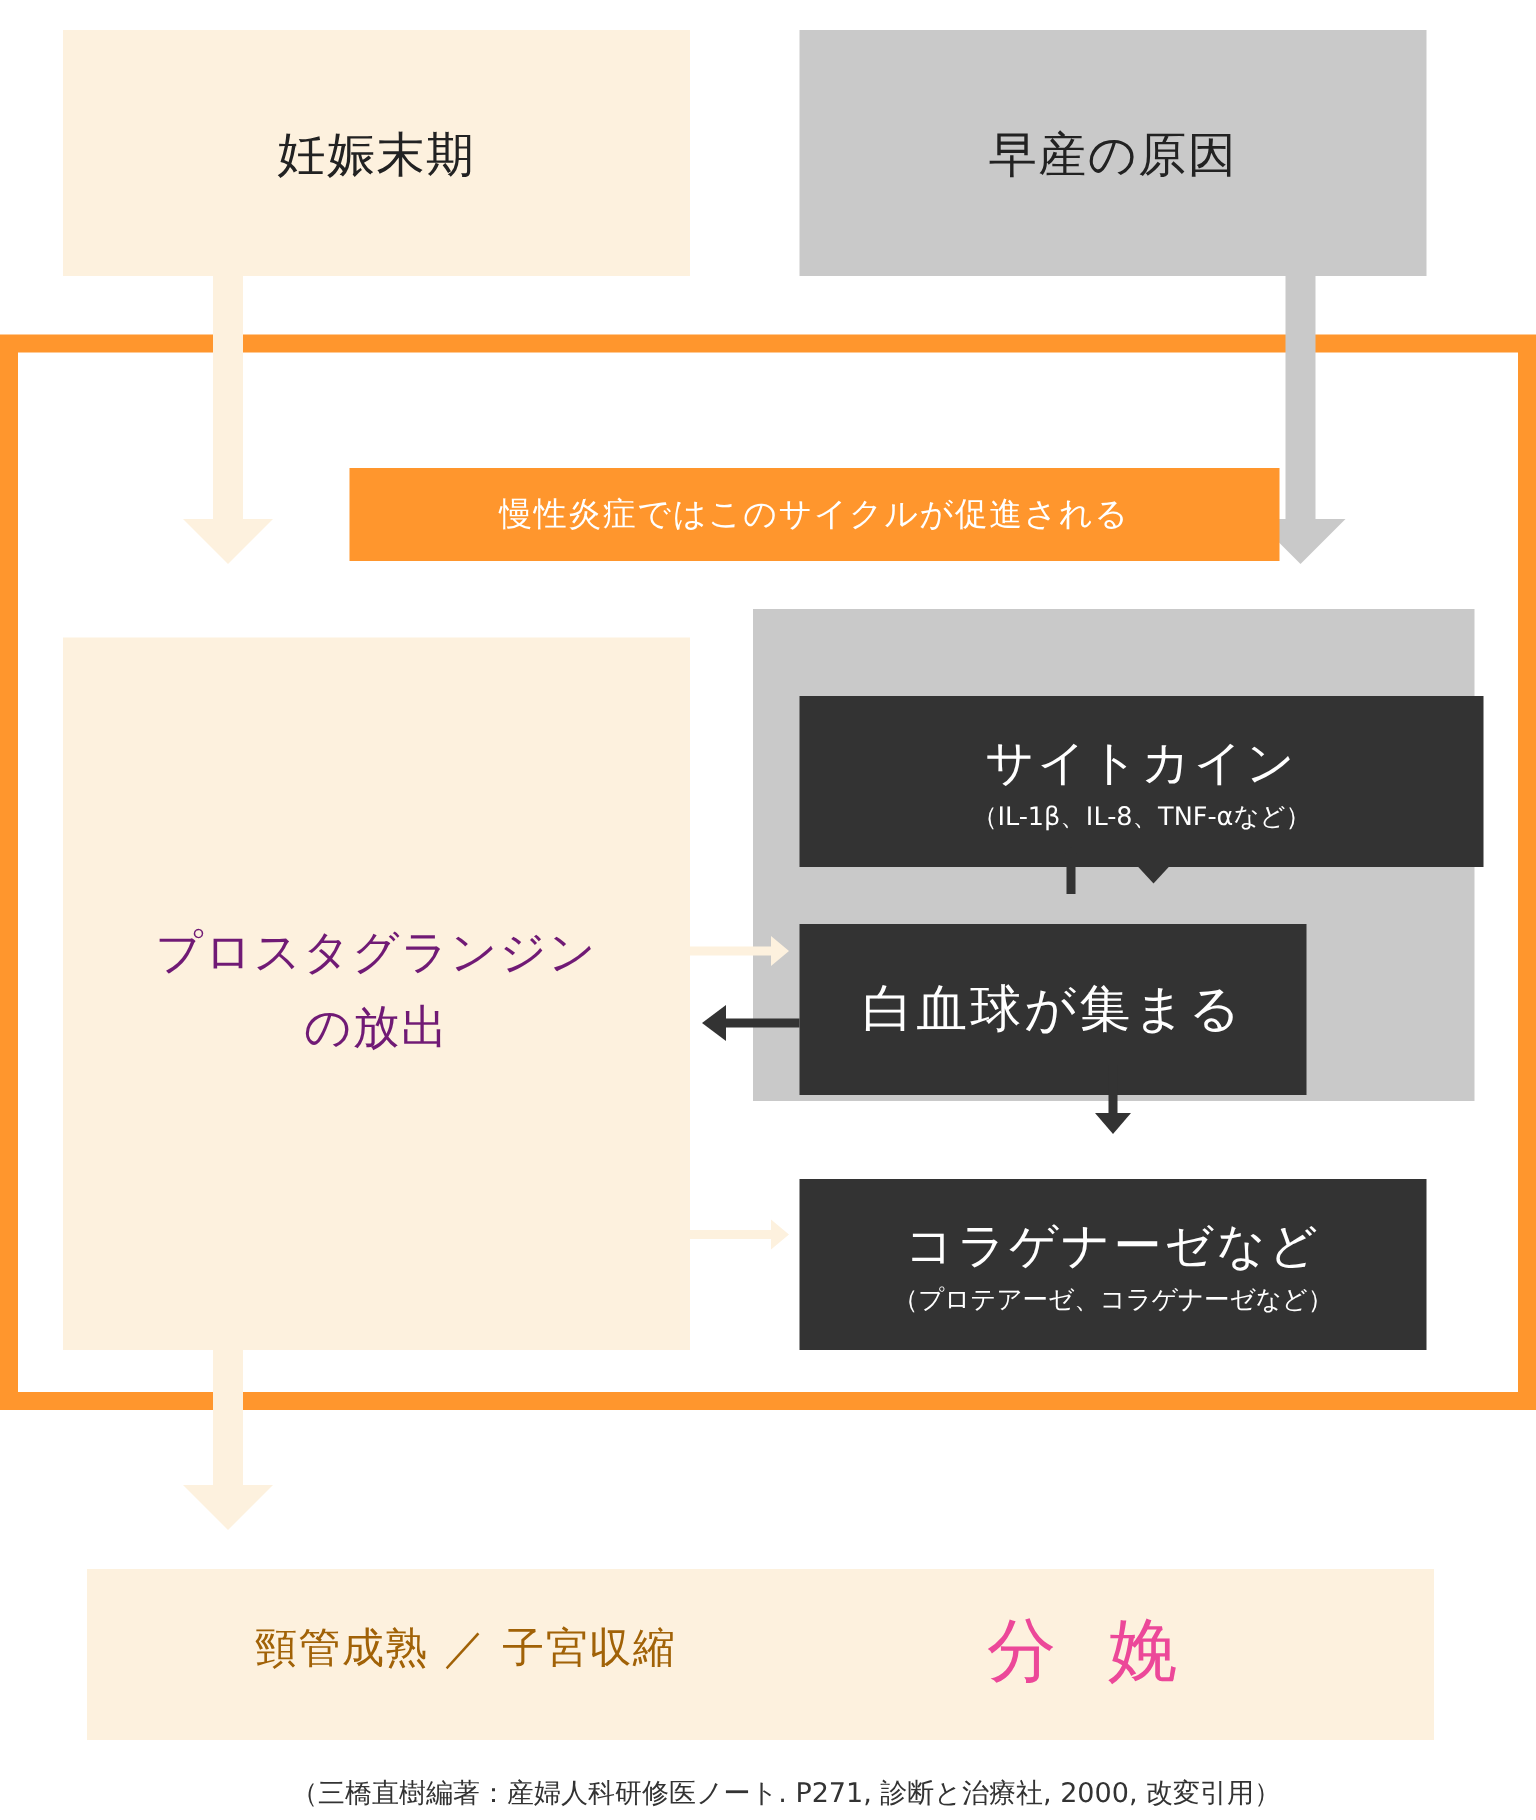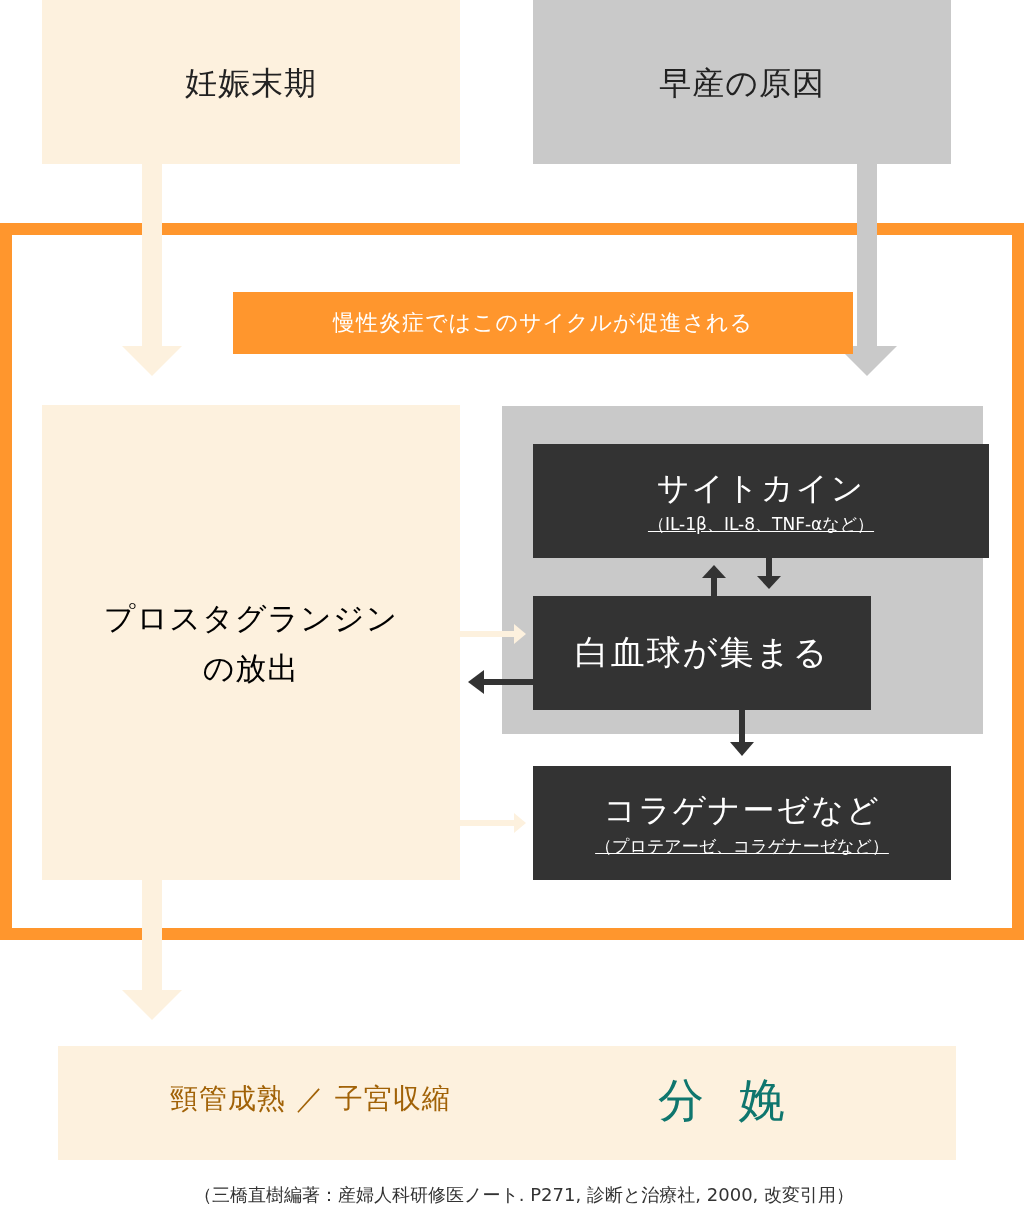--- a/index.html
+++ b/index.html
@@ -5,54 +5,54 @@
   * { margin: 0; padding: 0; box-sizing: border-box; }
   html, body { width: 1024px; height: 1213px; background: #ffffff; overflow: hidden; }
   body { position: relative; font-family: "DejaVu Sans", "Liberation Sans", sans-serif; color: #222; }
 
   .abs { position: absolute; }
 
   .box-cream { background: #fdf1de; }
   .box-gray  { background: #c9c9c9; }
   .box-dark  { background: #333333; color: #ffffff; }
 
-  .center-col { display: flex; flex-direction: column; align-items: center; justify-content: center; text-align: center; }
+  .center-col { display: flex; flex-direction: column; align-items: center; justify-content: center; text-align: center; margin-top: 20px; }
 
   
   #top-left  { left: 42px; top: 0; width: 418px; height: 164px; }
   #top-right { left: 533px; top: 0; width: 418px; height: 164px; }
   .top-title { font-size: 32px; letter-spacing: 1px; color: #222; margin-top: 4px; }
   .top-sub   { font-size: 17px; color: #333; line-height: 25px; margin-top: 14px; }
 
   
   #frame { left: 0; top: 223px; width: 1024px; height: 717px; border: 12px solid #ff962d; }
   #frame-label { left: 233px; top: 292px; width: 620px; height: 62px; background: #ff962d; color: #fff; font-size: 22px; letter-spacing: 1px; }
 
   
   .shaft { position: absolute; }
   .arrowhead-down { position: absolute; width: 0; height: 0; border-left: 30px solid transparent; border-right: 30px solid transparent; }
 
   
-  #pg-box { left: 42px; top: 405px; width: 418px; height: 475px; font-size: 31px; line-height: 50px; letter-spacing: 1px; color: #000000; }
+  #pg-box { left: 42px; top: 405px; width: 418px; height: 475px; font-size: 31px; line-height: 50px; letter-spacing: 1px; color: #701a75; font-family: Liberation Mono, monospace; }
 
   
   #gray-panel { left: 502px; top: 406px; width: 481px; height: 328px; }
 
   #cytokine { left: 533px; top: 444px; width: 456px; height: 114px; }
   .dark-title { font-size: 32px; letter-spacing: 2px; }
-  .dark-sub { font-size: 17px; margin-top: 2px; text-decoration: underline; }
+  .dark-sub { font-size: 17px; margin-top: 2px; }
 
   #wbc { left: 533px; top: 596px; width: 338px; height: 114px; font-size: 34px; letter-spacing: 2px; }
 
   #protease { left: 533px; top: 766px; width: 418px; height: 114px; }
 
   
   #bottom-box { left: 58px; top: 1046px; width: 898px; height: 114px; }
   #bottom-left-text { left: 170px; top: 1080px; font-size: 28px; color: #a16207; letter-spacing: 1px; white-space: pre; }
-  #bottom-right-text { left: 658px; top: 1070px; font-size: 46px; color: #0f766e; letter-spacing: 10px; white-space: pre; }
+  #bottom-right-text { left: 658px; top: 1070px; font-size: 46px; color: #ec4899; letter-spacing: 10px; white-space: pre; }
 
   #citation { left: 12px; top: 1183px; width: 1024px; text-align: center; font-size: 18px; color: #333; }
 
   .dark-line { position: absolute; background: #333; }
 </style>
 </head>
 <body>
 
 <div id="top-left" class="abs box-cream center-col">
   <div class="top-title">妊娠末期</div>

